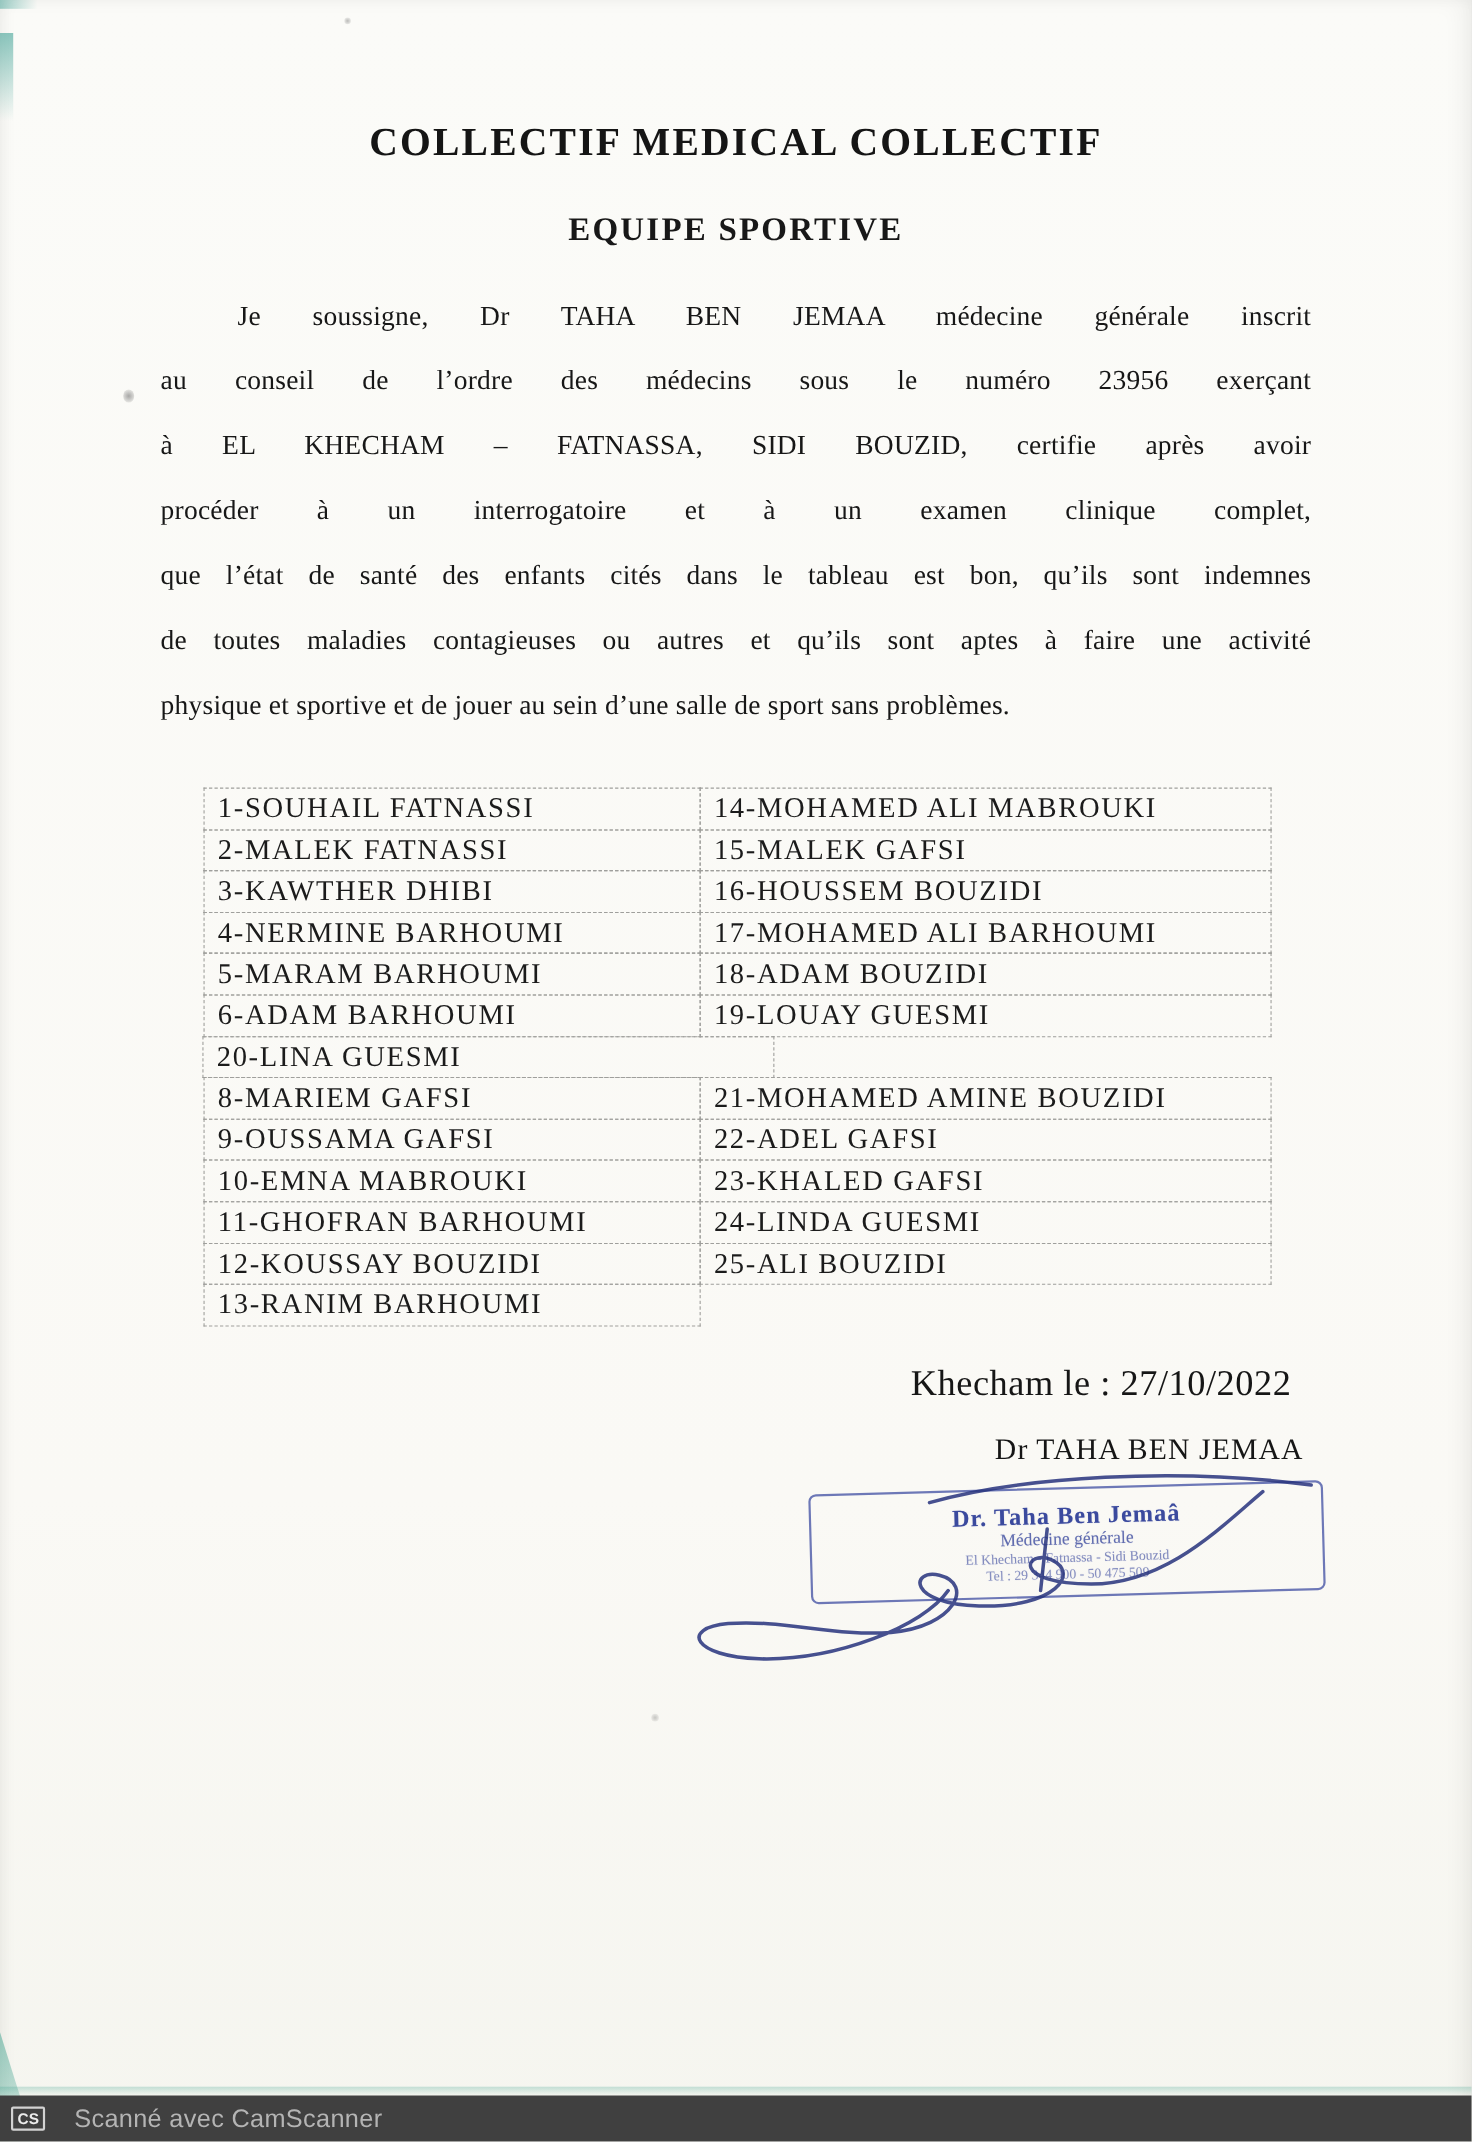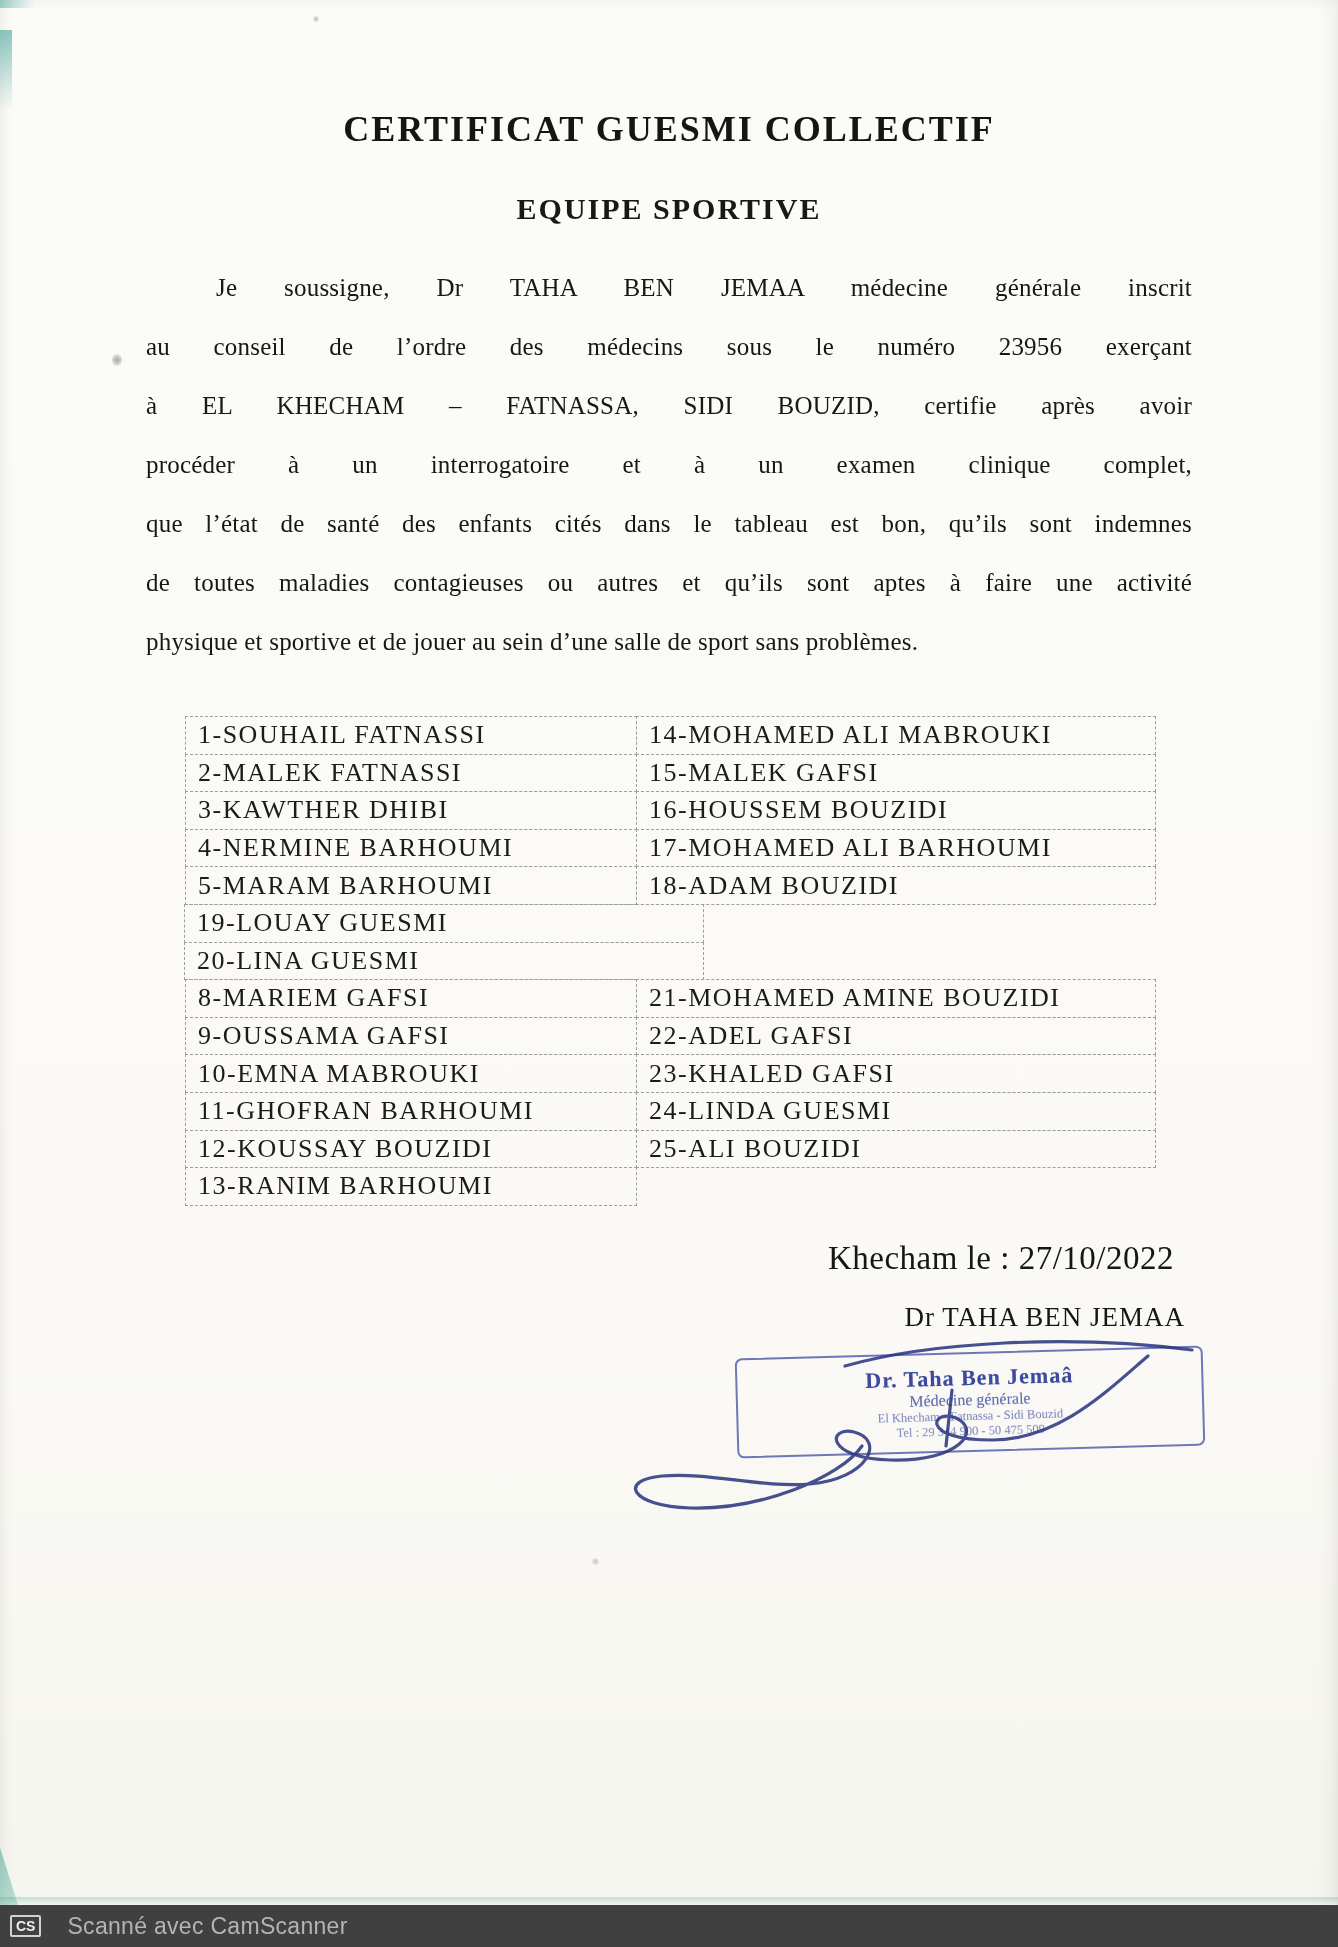--- a/index.html
+++ b/index.html
@@ -83,21 +83,21 @@
 <div class="page">
 
   <div class="teal-strip"></div>
   <div class="teal-top"></div>
   <div class="teal-wedge"></div>
   <div class="teal-bottom"></div>
   <div class="speck a"></div>
   <div class="speck b"></div>
   <div class="speck c"></div>
 
-  <div class="title">CERTIFICAT GUESMI COLLECTIF</div>
+  <div class="title">COLLECTIF MEDICAL COLLECTIF</div>
   <div class="subtitle">EQUIPE SPORTIVE</div>
 
   <div class="bodytext">
     <div class="bodyline first">Je  soussigne,  Dr  TAHA  BEN  JEMAA  médecine  générale  inscrit</div>
     <div class="bodyline">au conseil de l’ordre des médecins sous le numéro 23956 exerçant</div>
     <div class="bodyline">à EL KHECHAM – FATNASSA, SIDI BOUZID, certifie après avoir</div>
     <div class="bodyline">procéder à un interrogatoire et à un examen clinique complet,</div>
     <div class="bodyline">que l’état de santé des enfants cités dans le tableau est bon, qu’ils sont indemnes</div>
     <div class="bodyline">de toutes maladies contagieuses ou autres et qu’ils sont aptes à faire une activité</div>
     <div class="bodyline last">physique et sportive et de jouer au sein d’une salle de sport sans problèmes.</div>
@@ -118,20 +118,21 @@
     </div>
     <div class="trow">
       <div class="tcell cl">4-NERMINE BARHOUMI</div>
       <div class="tcell cr">17-MOHAMED ALI BARHOUMI</div>
     </div>
     <div class="trow">
       <div class="tcell cl">5-MARAM BARHOUMI</div>
       <div class="tcell cr">18-ADAM BOUZIDI</div>
     </div>
     <div class="trow">
+      <div class="tcell cl">6-ADAM BARHOUMI</div>
       <div class="tcell cr">19-LOUAY GUESMI</div>
     </div>
     <div class="trow">
       <div class="tcell cr">20-LINA GUESMI</div>
     </div>
     <div class="trow">
       <div class="tcell cl">8-MARIEM GAFSI</div>
       <div class="tcell cr">21-MOHAMED AMINE BOUZIDI</div>
     </div>
     <div class="trow">

